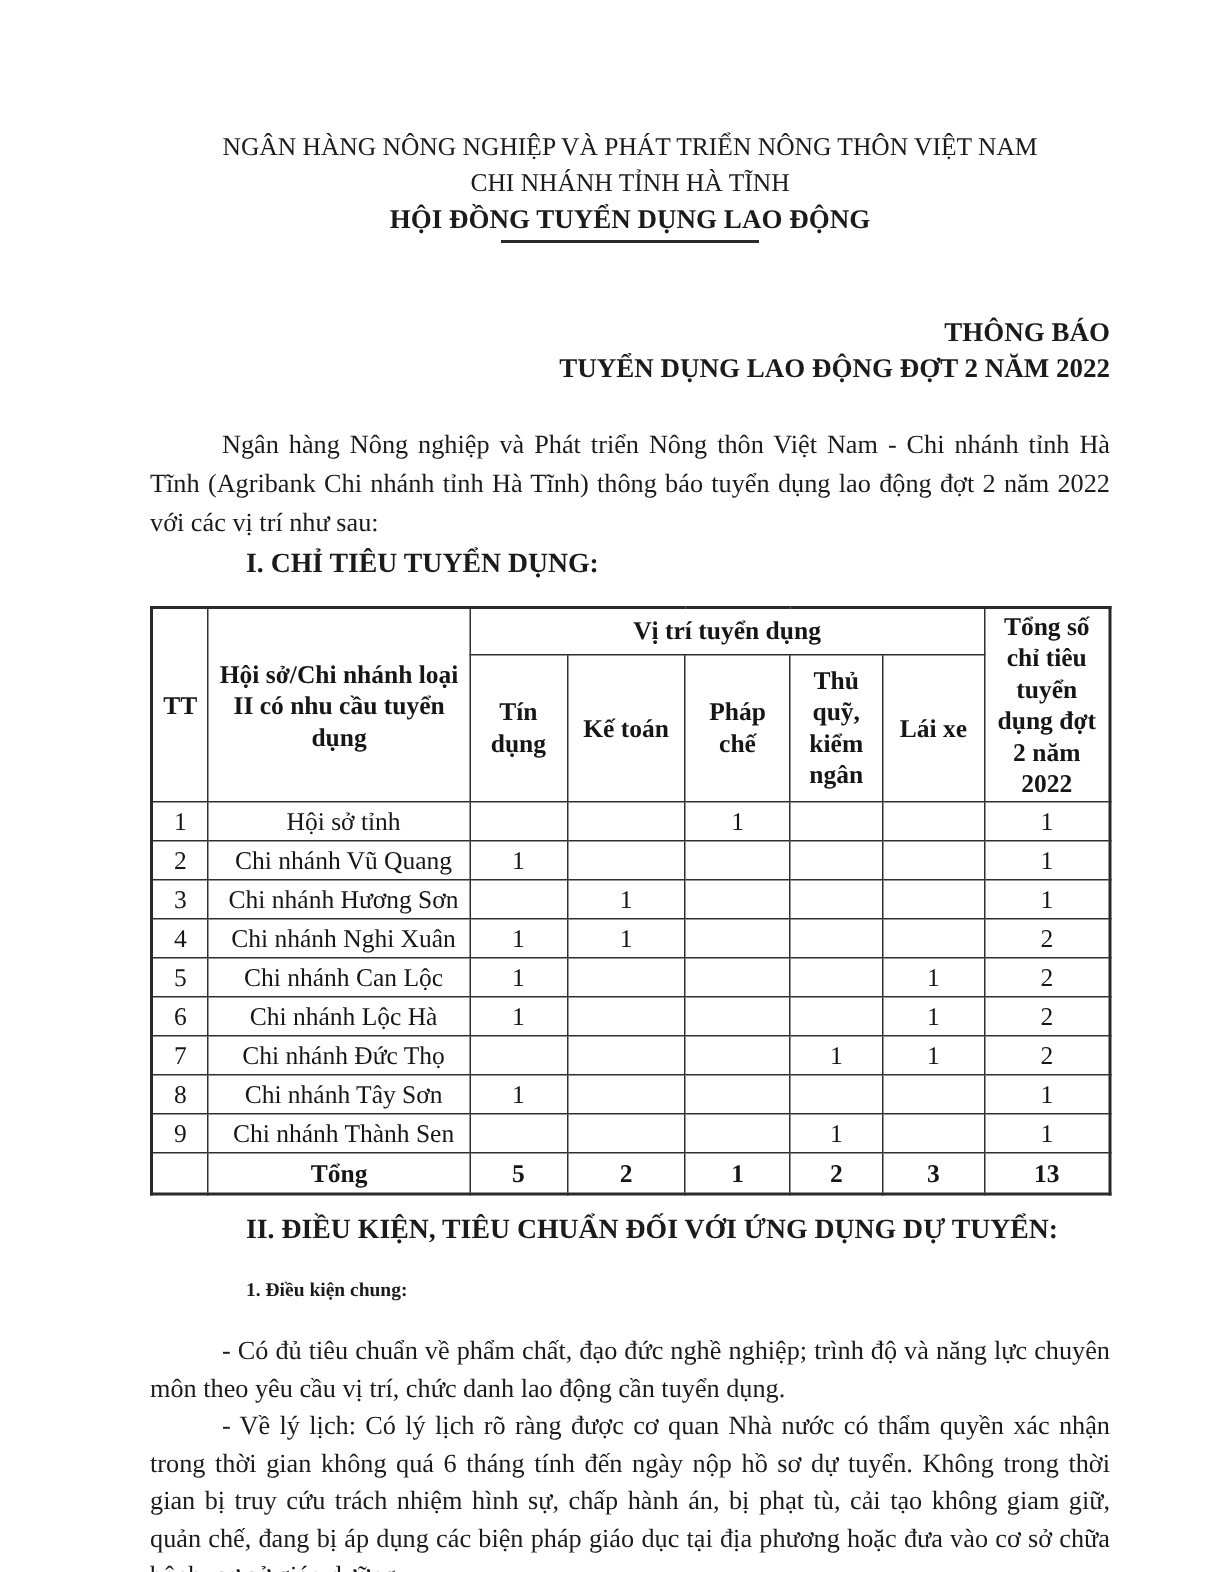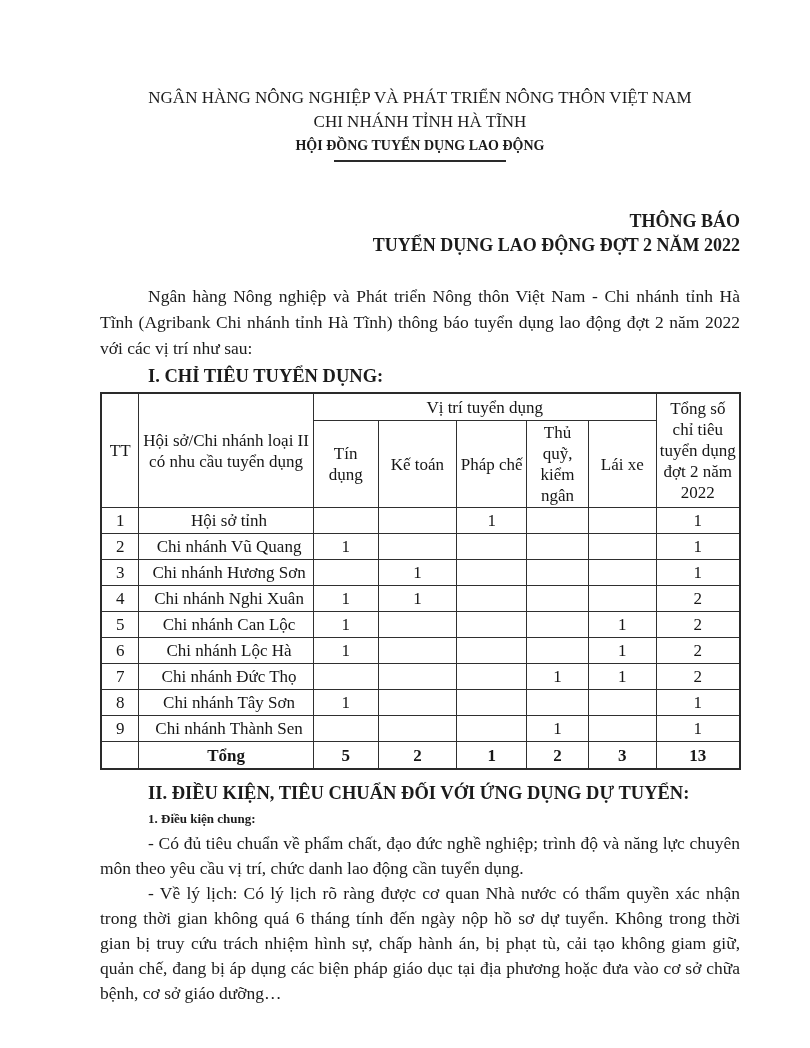--- a/index.html
+++ b/index.html
@@ -6,39 +6,39 @@
   body {
     width: 810px; height: 1048px;
     background: #ffffff;
     color: #1b1b1b;
     font-family: "Liberation Serif", "DejaVu Serif", serif;
     overflow: hidden;
   }
   .page { padding: 86px 70px 0 100px; width: 640px; }
 
   .doc-header { text-align: center; font-size: 17px; line-height: 24px; }
-  .doc-header .bold-line { font-weight: bold; font-size: 14px; }
+  .doc-header .bold-line { font-weight: bold; font-size: 18px; }
   .header-rule {
     width: 172px; height: 0;
     border-top: 2px solid #2a2a2a;
     margin: 2px auto 0 auto;
   }
 
   .doc-title { text-align: right; font-weight: bold; font-size: 18px; line-height: 24px; margin-top: 47px; }
 
   .para {
     font-size: 17.5px; line-height: 26px;
     text-align: justify; text-indent: 48px;
     margin: 0;
   }
   .intro { margin-top: 26px; }
 
   .heading {
     font-weight: bold; font-size: 18.5px; line-height: 24px;
-    text-indent: 48px; margin: 0;
+    text-indent: 48px; margin: 16px;
   }
   .heading-1 { margin-top: 3px; }
   .heading-2 { margin-top: 11px; }
   .sub-heading { font-size: 13px; margin-top: 2px; }
   .body-para { line-height: 25px; margin-top: 0; }
 
   table.quota {
     border-collapse: collapse;
     width: 641px;
     margin-top: 4px;
@@ -46,21 +46,21 @@
     line-height: 21px;
     color: #161616;
   }
   table.quota th, table.quota td {
     border: 1px solid #2f2f2f;
     padding: 1px 2px;
     text-align: center;
     vertical-align: middle;
   }
   table.quota { border: 2px solid #2a2a2a; }
-  table.quota th { font-weight: normal; }
+  table.quota th { font-weight: bold; }
   th.group-head { height: 24px; }
   tr.sub-head th { height: 82px; }
   table.quota td { height: 23px; }
   .cell-left { text-align: right; padding-left: 8px !important; }
   tr.total-row td { font-weight: bold; height: 24px; }
 </style>
 </head>
 <body>
 
 <div class="page">

